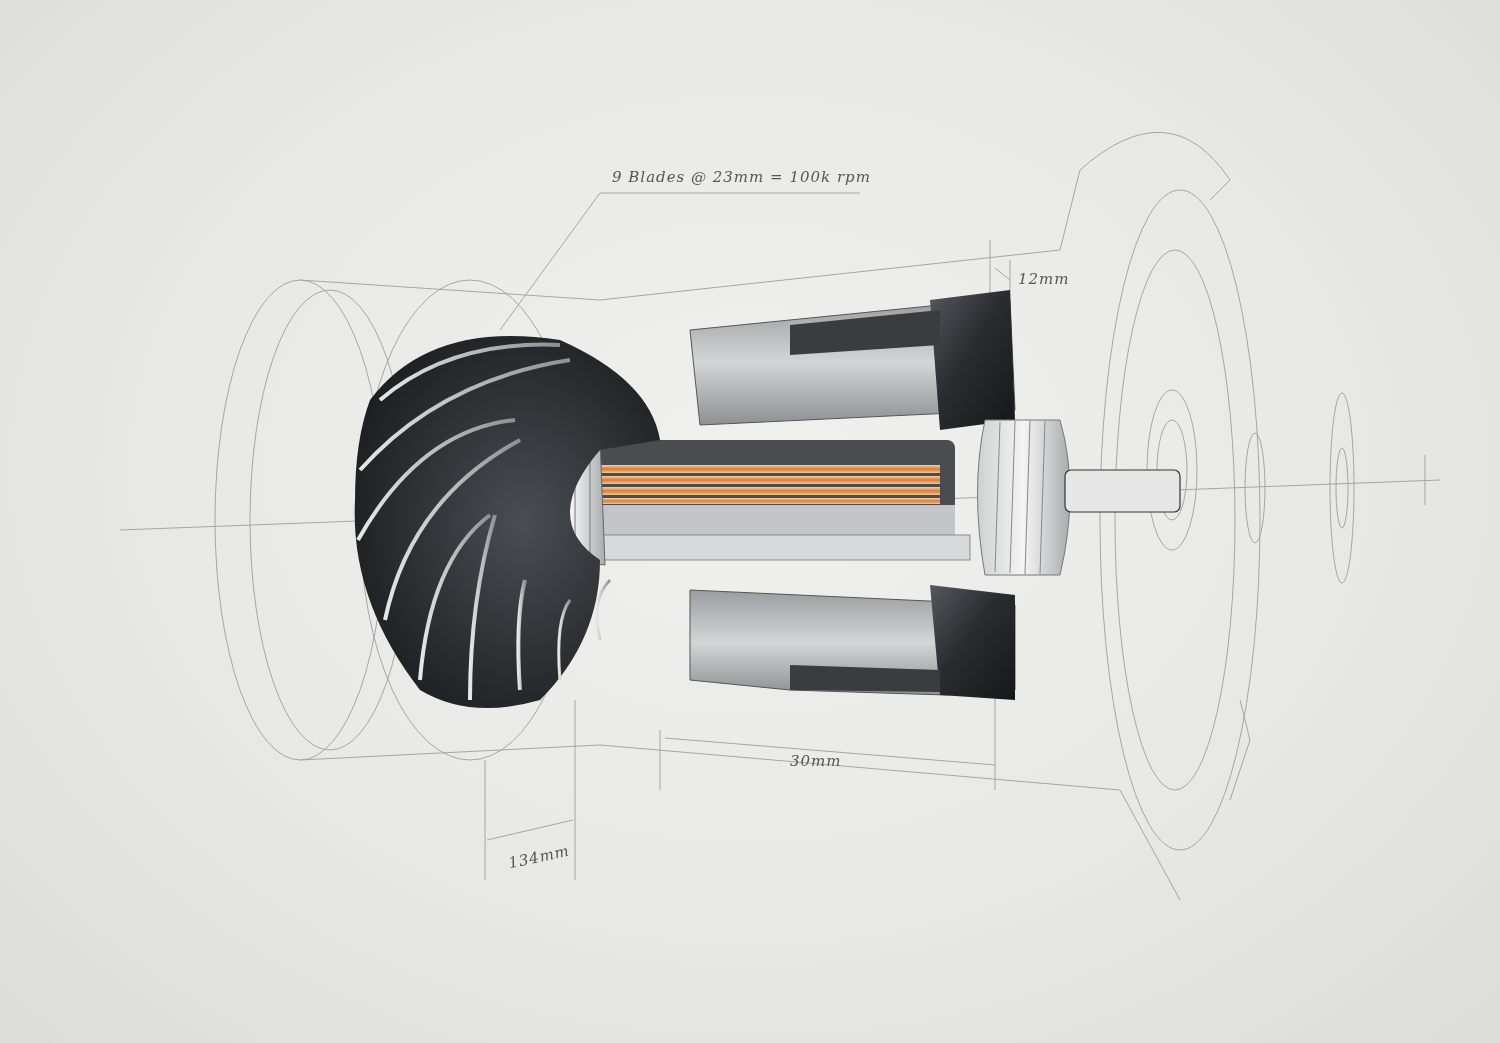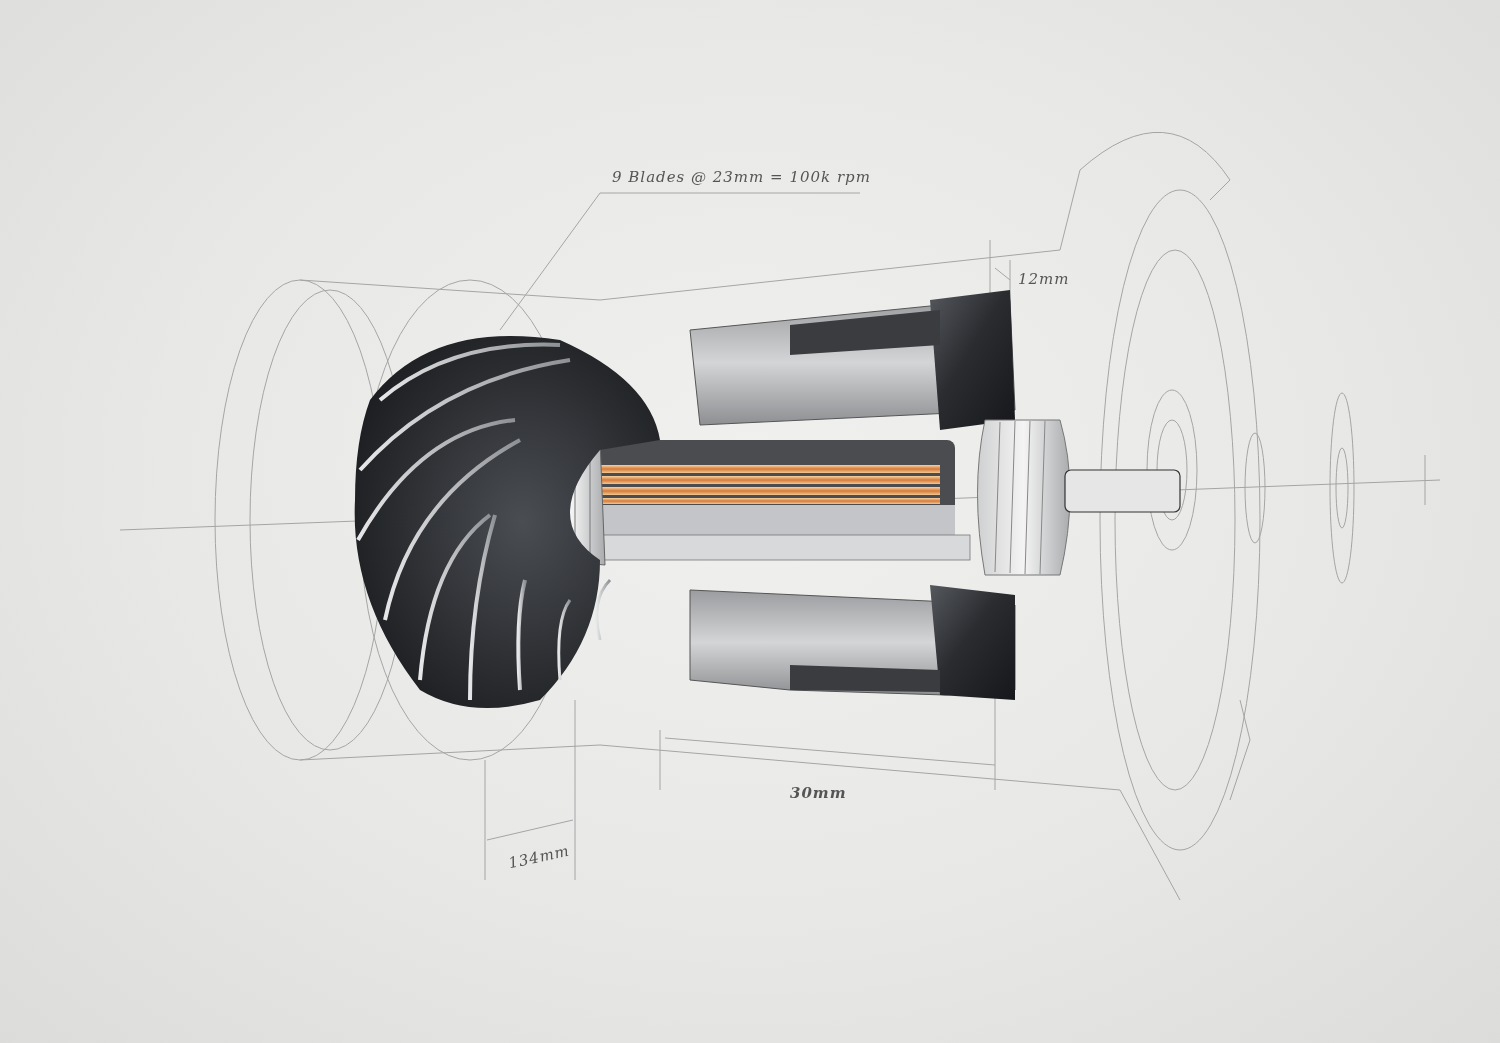--- a/index.html
+++ b/index.html
@@ -123,16 +123,16 @@
       <path d="M420 680 Q430 560 490 515" stroke="url(#bladeEdge)" stroke-width="4" fill="none"></path>
       <path d="M470 700 Q470 600 495 515" stroke="url(#bladeEdge)" stroke-width="4" fill="none"></path>
       <path d="M520 690 Q515 620 525 580" stroke="url(#bladeEdge)" stroke-width="4" fill="none"></path>
       <path d="M560 680 Q555 620 570 600" stroke="url(#bladeEdge)" stroke-width="3" fill="none"></path>
       <path d="M600 640 Q590 600 610 580" stroke="url(#bladeEdge)" stroke-width="3" fill="none"></path>
     </g>
   </svg>
 
   <div class="note" style="left:612px;top:168px;">9 Blades @ 23mm = 100k rpm</div>
   <div class="note" style="left:1018px;top:270px;text-align:center;">12mm</div>
-  <div class="note" style="left:790px;top:784px;font-weight:bold;">30mm</div>
+  <div class="note" style="left:790px;top:752px;">30mm</div>
   <div class="note" style="left:508px;top:848px;transform:rotate(-12deg);">134mm</div>
 
 </div>
 
 </body></html>

